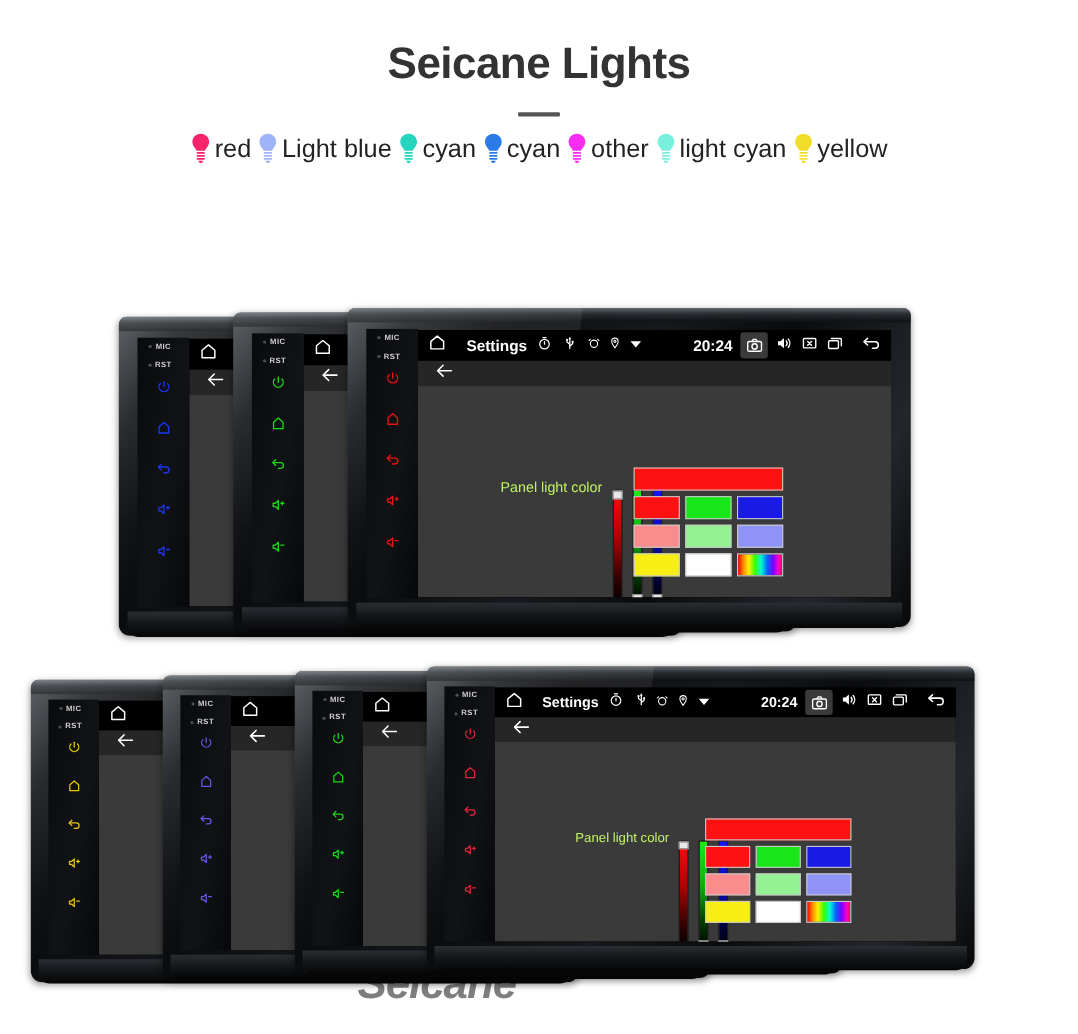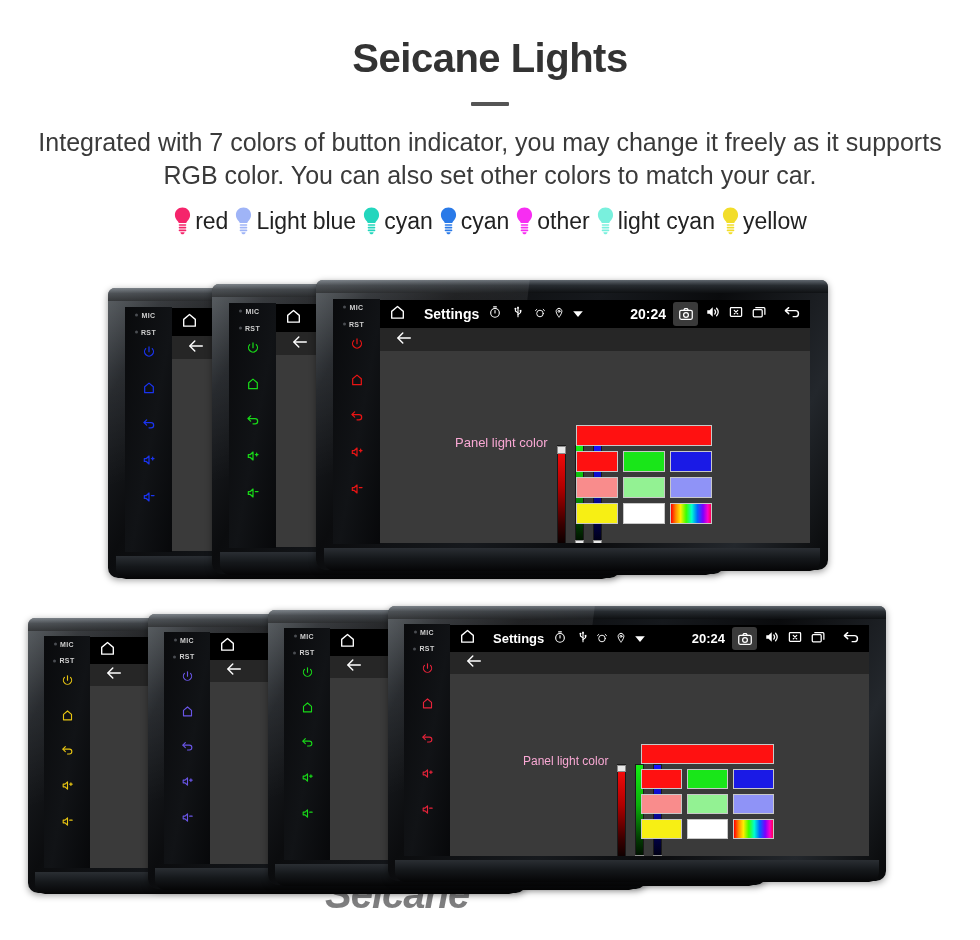--- a/index.html
+++ b/index.html
@@ -125,21 +125,21 @@
     background:#262626;
     display:flex; align-items:center;
   }
   .content {
     position:absolute; left:0; right:0; bottom:0;
     background:#3a3a3a;
   }
 
   
   .plc { position:absolute; display:flex; align-items:flex-start; }
-  .plc-label { color:#f9a8d4; white-space:nowrap;text-align:center; }
+  .plc-label { color:#bef264; white-space:nowrap;text-align:center; }
   .sliders { display:flex; align-items:flex-start; }
   .slider { position:relative; border:1px solid #1a1a1a; }
   .slider.red   { background: linear-gradient(180deg,#ff0d0d 0%, #b00000 42%, #3a0000 78%, #050000 100%); }
   .slider.green { background: linear-gradient(180deg,#13ef13 0%, #0bb00b 42%, #023a02 78%, #000500 100%); }
   .slider.blue  { background: linear-gradient(180deg,#1414ff 0%, #0b0bbb 42%, #010142 78%, #000008 100%); }
   .thumb { position:absolute; left:-1px; right:-1px; background:#e8e8e8; border:1px solid #8d8d8d; }
 
   .swatches { position:absolute; display:flex; flex-direction:column; }
   .sw-row { display:flex; }
   .sw { border:1px solid #c8c8c8; }
@@ -162,21 +162,20 @@
 </style>
 </head>
 <body>
 
 <div class="page">
 
   <h1 class="title">Seicane Lights</h1>
   <div class="rule-wrap">
       <div class="rule"></div>
     </div>
-  <p class="subtitle">Integrated with 7 colors of button indicator, you may change it freely as it supports RGB color. You can also set other colors to match your car.</p>
 
   <div class="legend" id="legend">
       <div class="legend-item">
         <span>
           <svg class="bulb" viewBox="0 0 24 34">
             <path fill="#f5246b" d="M12 0C6.3 0 2.4 4.3 2.4 9.3c0 3.6 2 5.9 3.4 7.7.8 1 1.3 1.8 1.4 2.6h9.6c.1-.8.6-1.6 1.4-2.6 1.4-1.8 3.4-4.1 3.4-7.7C21.6 4.3 17.7 0 12 0z"></path>
             <rect fill="#f5246b" x="7.2" y="21" width="9.6" height="2.1" rx="1"></rect>
             <rect fill="#f5246b" x="7.2" y="24.4" width="9.6" height="2.1" rx="1"></rect>
             <rect fill="#f5246b" x="7.2" y="27.8" width="9.6" height="2.1" rx="1"></rect>
             <path fill="#f5246b" d="M9.3 31.2h5.4c-.4 1.7-1.3 2.6-2.7 2.6s-2.3-.9-2.7-2.6z"></path>

